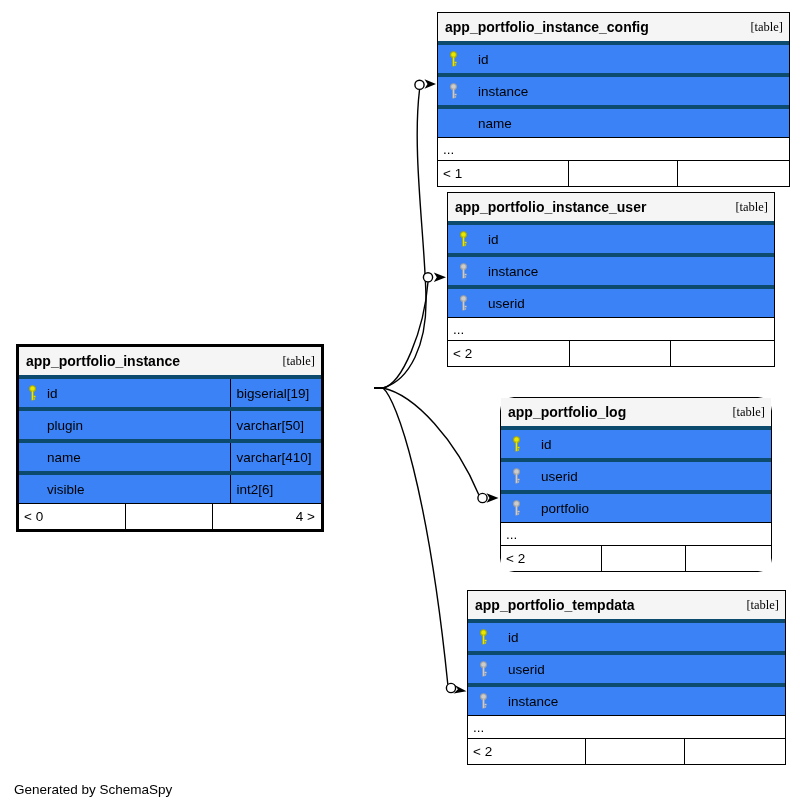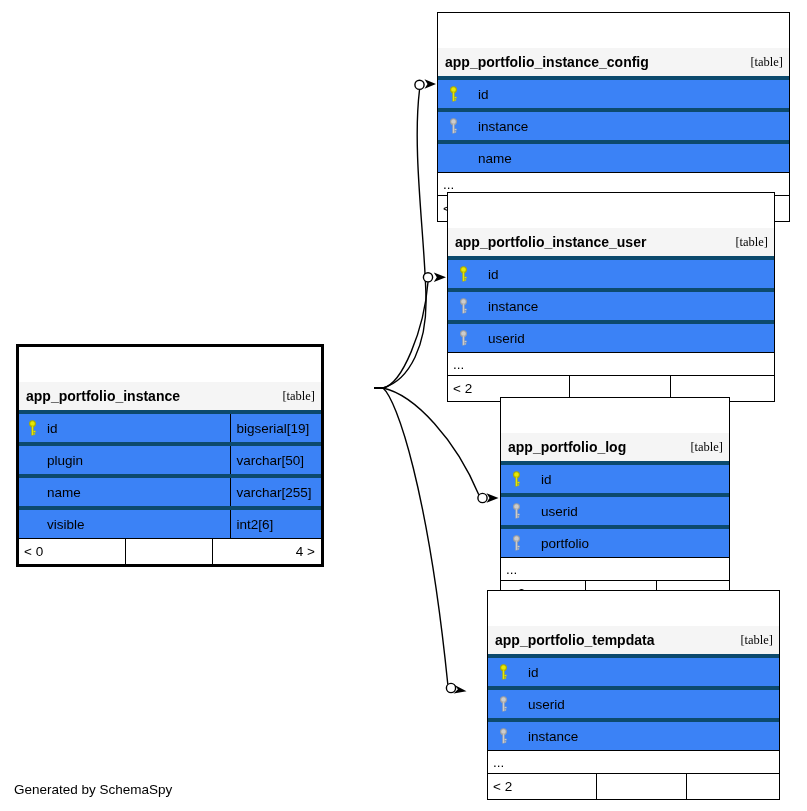--- a/index.html
+++ b/index.html
@@ -6,21 +6,21 @@
   body{
     position:relative;width:807px;height:811px;overflow:hidden;
     font-family:"Liberation Sans","DejaVu Sans",sans-serif;color:#000;
   }
   #edges{position:absolute;left:0;top:0;width:807px;height:811px;pointer-events:none;}
   .table-card{
     position:absolute;background:#ffffff;border:1px solid #000;box-sizing:border-box;
   }
   .table-card.main{border-width:3px;}
   .t-header{
-    display:flex;align-items:center;height:28px;background:#f5f5f5;margin-top:35px;
+    display:flex;align-items:center;height:28px;background:#f5f5f5;
   }
   .t-title{font-weight:bold;font-size:14px;padding-left:7px;white-space:nowrap;}
   .t-badge{margin-left:auto;font-size:12.5px;padding-right:6px;white-space:nowrap;font-family:Liberation Serif, serif;}
   .t-row{
     display:flex;align-items:center;height:28px;border-top:4px solid #0c4a6e;
     background:#3b82f6;box-sizing:content-box;
   }
   .icon-slot{display:flex;align-items:center;justify-content:flex-start;flex:0 0 auto;}
   .child .icon-slot{width:40px;padding-left:10px;box-sizing:border-box;}
   .main .icon-slot{width:28px;padding-left:8px;box-sizing:border-box;}
@@ -175,34 +175,34 @@
         <span class="col-type">bigserial[19]</span>
       </div>
       <div class="t-row">
         <span class="icon-slot"></span>
         <span class="col-name">plugin</span>
         <span class="col-type">varchar[50]</span>
       </div>
       <div class="t-row">
         <span class="icon-slot"></span>
         <span class="col-name">name</span>
-        <span class="col-type">varchar[255]</span>
+        <span class="col-type">varchar[410]</span>
       </div>
       <div class="t-row">
         <span class="icon-slot"></span>
         <span class="col-name">visible</span>
         <span class="col-type">int2[6]</span>
       </div>
       <div class="t-degree">
         <span class="deg-cell c1">&lt; 0</span>
         <span class="deg-cell c2"></span>
         <span class="deg-cell c3">4 &gt;</span>
       </div>
     </div>
-    <div class="table-card child" style="left: 500px; top: 397px; width: 230px;">
+    <div class="table-card child" style="left: 500px; top: 397px; width: 272px; border-radius: 14px;">
       <div class="t-header">
         <span class="t-title">app_portfolio_log</span>
         <span class="t-badge">[table]</span>
       </div>
       <div class="t-row">
         <span class="icon-slot">
           <svg class="key-svg" width="11" height="16" viewBox="0 0 10 15">
             <circle cx="5" cy="3.4" r="2.7" fill="#e8e800" stroke="#a8a800" stroke-width="1"></circle>
             <rect x="4.2" y="5.6" width="1.6" height="8.6" fill="#e8e800" stroke="#a8a800" stroke-width="0.4"></rect>
             <rect x="5.8" y="10.2" width="2.1" height="1.3" fill="#e8e800" stroke="#a8a800" stroke-width="0.3"></rect>
@@ -233,21 +233,21 @@
         </span>
         <span class="col-name">portfolio</span>
       </div>
       <div class="t-ellipsis">...</div>
       <div class="t-degree">
         <span class="deg-cell c1">&lt; 2</span>
         <span class="deg-cell c2"></span>
         <span class="deg-cell c3"></span>
       </div>
     </div>
-    <div class="table-card child" style="left: 487px; top: 590px; width: 293px;">
+    <div class="table-card child" style="left: 467px; top: 590px; width: 319px;">
       <div class="t-header">
         <span class="t-title">app_portfolio_tempdata</span>
         <span class="t-badge">[table]</span>
       </div>
       <div class="t-row">
         <span class="icon-slot">
           <svg class="key-svg" width="11" height="16" viewBox="0 0 10 15">
             <circle cx="5" cy="3.4" r="2.7" fill="#e8e800" stroke="#a8a800" stroke-width="1"></circle>
             <rect x="4.2" y="5.6" width="1.6" height="8.6" fill="#e8e800" stroke="#a8a800" stroke-width="0.4"></rect>
             <rect x="5.8" y="10.2" width="2.1" height="1.3" fill="#e8e800" stroke="#a8a800" stroke-width="0.3"></rect>

